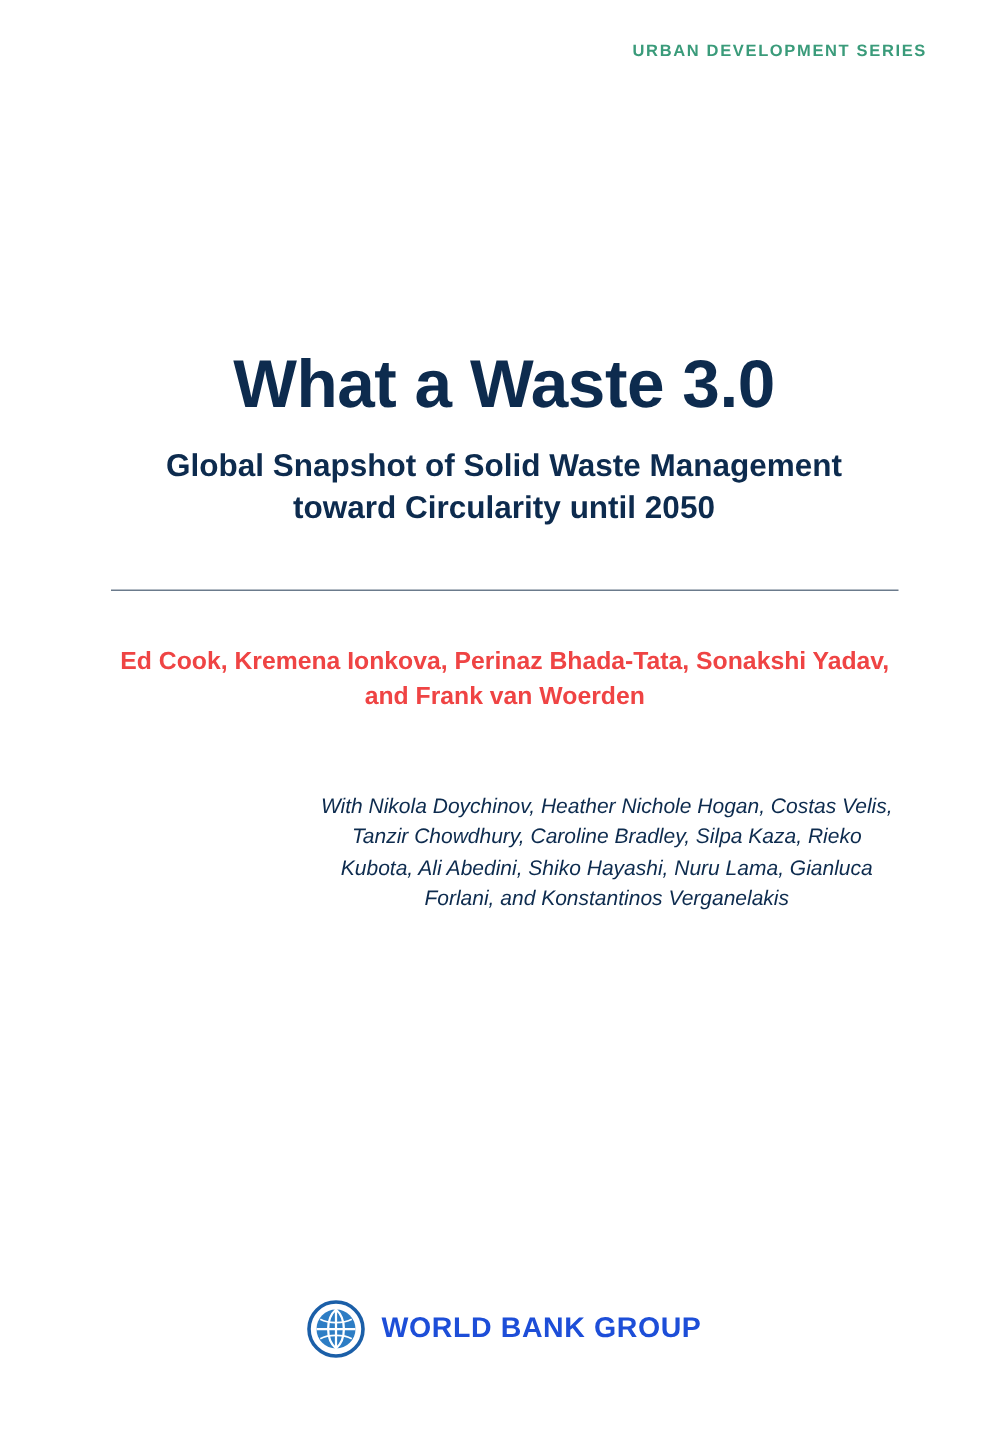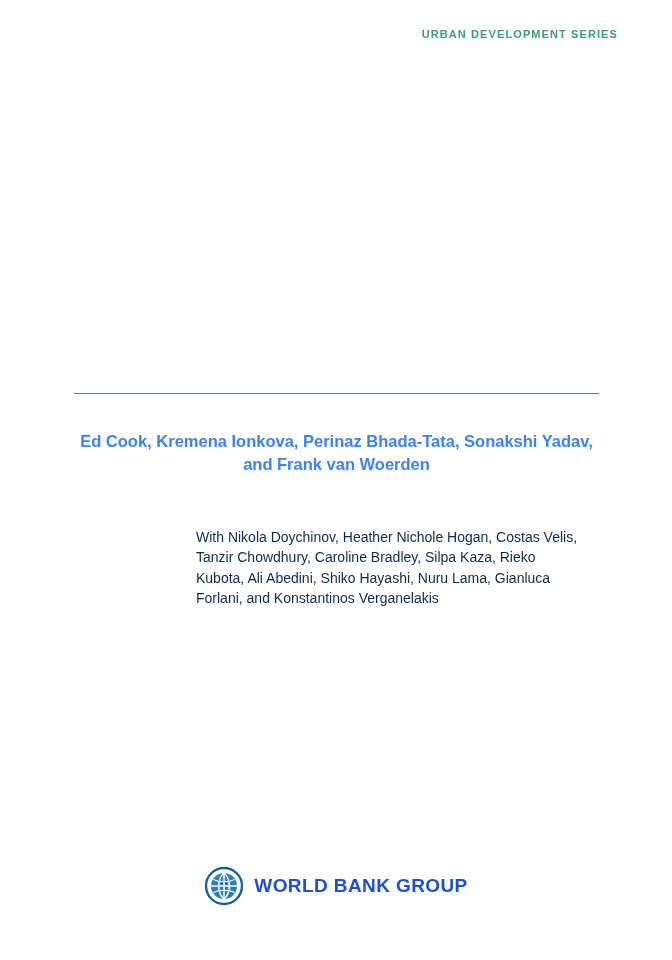--- a/index.html
+++ b/index.html
@@ -73,34 +73,35 @@
 
   
   .authors {
     position: absolute;
     top: 430px;
     left: 74px;
     width: 525px;
     text-align: center;
     font-size: 16.5px;
     font-weight: bold;
-    color: #3b82f6;
+    color: #ef4444;
     line-height: 1.42;
   }
 
   
   .contributors {
     position: absolute;
     top: 527px;
-    left: 196px;
+    left: 210px;
     width: 389px;
-    text-align: left;
+    text-align: center;
     font-size: 14px;
     color: #0d2b4e;
     line-height: 1.45;
+    font-style: italic;
   }
 
   
   .logo-area {
     position: absolute;
     left: 0;
     right: 0;
     top: 866px;
     display: flex;
     align-items: center;
@@ -129,20 +130,24 @@
     background: #ffffff;
   }
 </style>
 </head>
 <body>
 
 <div class="page">
 
   <div class="series-line">URBAN DEVELOPMENT SERIES</div>
 
+  <div class="title-block">
+    <h1 class="main-title">What a Waste 3.0</h1>
+    <p class="subtitle">Global Snapshot of Solid Waste Management toward Circularity until 2050</p>
+  </div>
 
   <div class="rule"></div>
 
   <div class="authors">Ed Cook, Kremena Ionkova, Perinaz Bhada-Tata, Sonakshi Yadav, and Frank van Woerden</div>
 
   <div class="contributors">With Nikola Doychinov, Heather Nichole Hogan, Costas Velis, Tanzir Chowdhury, Caroline Bradley, Silpa Kaza, Rieko Kubota, Ali Abedini, Shiko Hayashi, Nuru Lama, Gianluca Forlani, and Konstantinos Verganelakis</div>
 
   <div class="logo-area">
     <span class="globe">
       <svg width="40" height="40" viewBox="0 0 40 40" aria-hidden="true">

